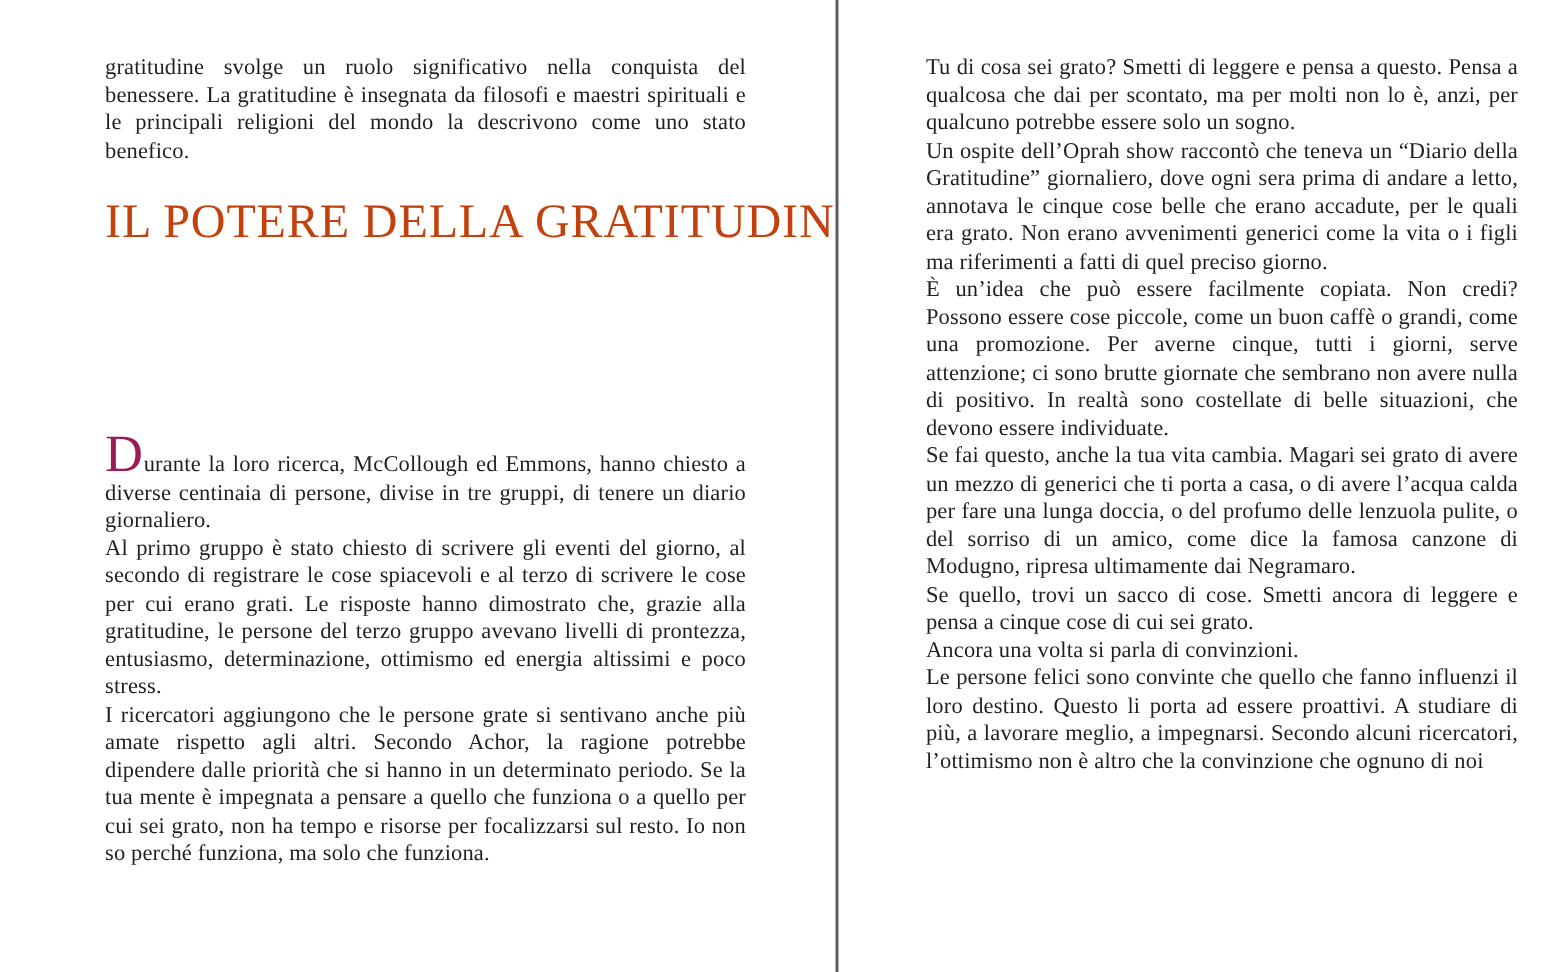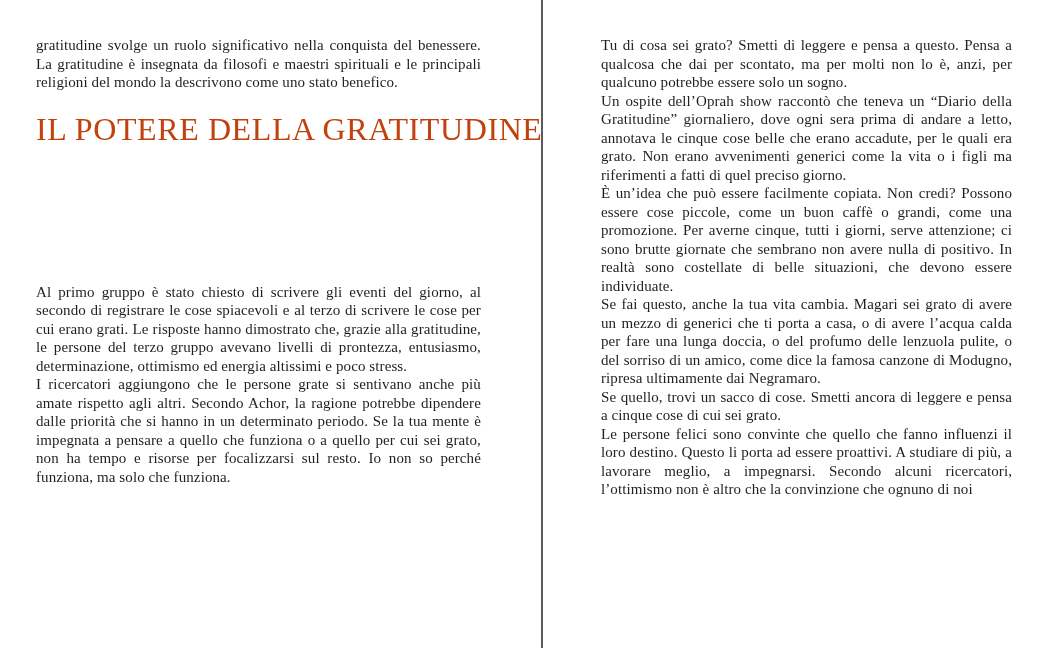--- a/index.html
+++ b/index.html
@@ -21,20 +21,21 @@
     background: #ffffff;
   }
   .page {
     box-sizing: border-box;
     height: 648px;
     overflow: hidden;
   }
   .page-left {
     width: 568px;
     padding: 36px 60px 0 36px;
+    margin-left: 34px;
   }
   .page-divider {
     width: 2px;
     height: 648px;
     background: #5c5c5c;
     flex: 0 0 auto;
   }
   .page-right {
     width: 519px;
     padding: 36px 25px 1px 58px;
@@ -71,30 +72,32 @@
 
 <div class="book">
 
   <section class="page page-left">
     <p class="body-text">gratitudine svolge un ruolo significativo nella conquista del benessere. La gratitudine è insegnata da filosofi e maestri spirituali e le principali religioni del mondo la descrivono come uno stato benefico.</p>
 
     <h1 class="chapter-heading">IL POTERE DELLA GRATITUDINE</h1>
 
     <div class="section-spacer"></div>
 
+    <p class="body-text"><span class="dropcap">D</span><span>urante la loro ricerca, McCollough ed Emmons, hanno chiesto a diverse centinaia di persone, divise in tre gruppi, di tenere un diario giornaliero.</span></p>
 
     <p class="body-text">Al primo gruppo è stato chiesto di scrivere gli eventi del giorno, al secondo di registrare le cose spiacevoli e al terzo di scrivere le cose per cui erano grati. Le risposte hanno dimostrato che, grazie alla gratitudine, le persone del terzo gruppo avevano livelli di prontezza, entusiasmo, determinazione, ottimismo ed energia altissimi e poco stress.</p>
 
     <p class="body-text">I ricercatori aggiungono che le persone grate si sentivano anche più amate rispetto agli altri. Secondo Achor, la ragione potrebbe dipendere dalle priorità che si hanno in un determinato periodo. Se la tua mente è impegnata a pensare a quello che funziona o a quello per cui sei grato, non ha tempo e risorse per focalizzarsi sul resto. Io non so perché funziona, ma solo che funziona.</p>
   </section>
 
   <div class="page-divider"></div>
 
   <section class="page page-right">
     <p class="body-text">Tu di cosa sei grato? Smetti di leggere e pensa a questo. Pensa a qualcosa che dai per scontato, ma per molti non lo è, anzi, per qualcuno potrebbe essere solo un sogno.</p>
     <p class="body-text">Un ospite dell’Oprah show raccontò che teneva un “Diario della Gratitudine” giornaliero, dove ogni sera prima di andare a letto, annotava le cinque cose belle che erano accadute, per le quali era grato. Non erano avvenimenti generici come la vita o i figli ma riferimenti a fatti di quel preciso giorno.</p>
     <p class="body-text">È un’idea che può essere facilmente copiata. Non credi? Possono essere cose piccole, come un buon caffè o grandi, come una promozione. Per averne cinque, tutti i giorni, serve attenzione; ci sono brutte giornate che sembrano non avere nulla di positivo. In realtà sono costellate di belle situazioni, che devono essere individuate.</p>
     <p class="body-text">Se fai questo, anche la tua vita cambia. Magari sei grato di avere un mezzo di generici che ti porta a casa, o di avere l’acqua calda per fare una lunga doccia, o del profumo delle lenzuola pulite, o del sorriso di un amico, come dice la famosa canzone di Modugno, ripresa ultimamente dai Negramaro.</p>
     <p class="body-text">Se quello, trovi un sacco di cose. Smetti ancora di leggere e pensa a cinque cose di cui sei grato.</p>
+    <p class="body-text">Ancora una volta si parla di convinzioni.</p>
     <p class="body-text">Le persone felici sono convinte che quello che fanno influenzi il loro destino. Questo li porta ad essere proattivi. A studiare di più, a lavorare meglio, a impegnarsi. Secondo alcuni ricercatori, l’ottimismo non è altro che la convinzione che ognuno di noi</p>
   </section>
 
 </div>
 
 </body></html>

